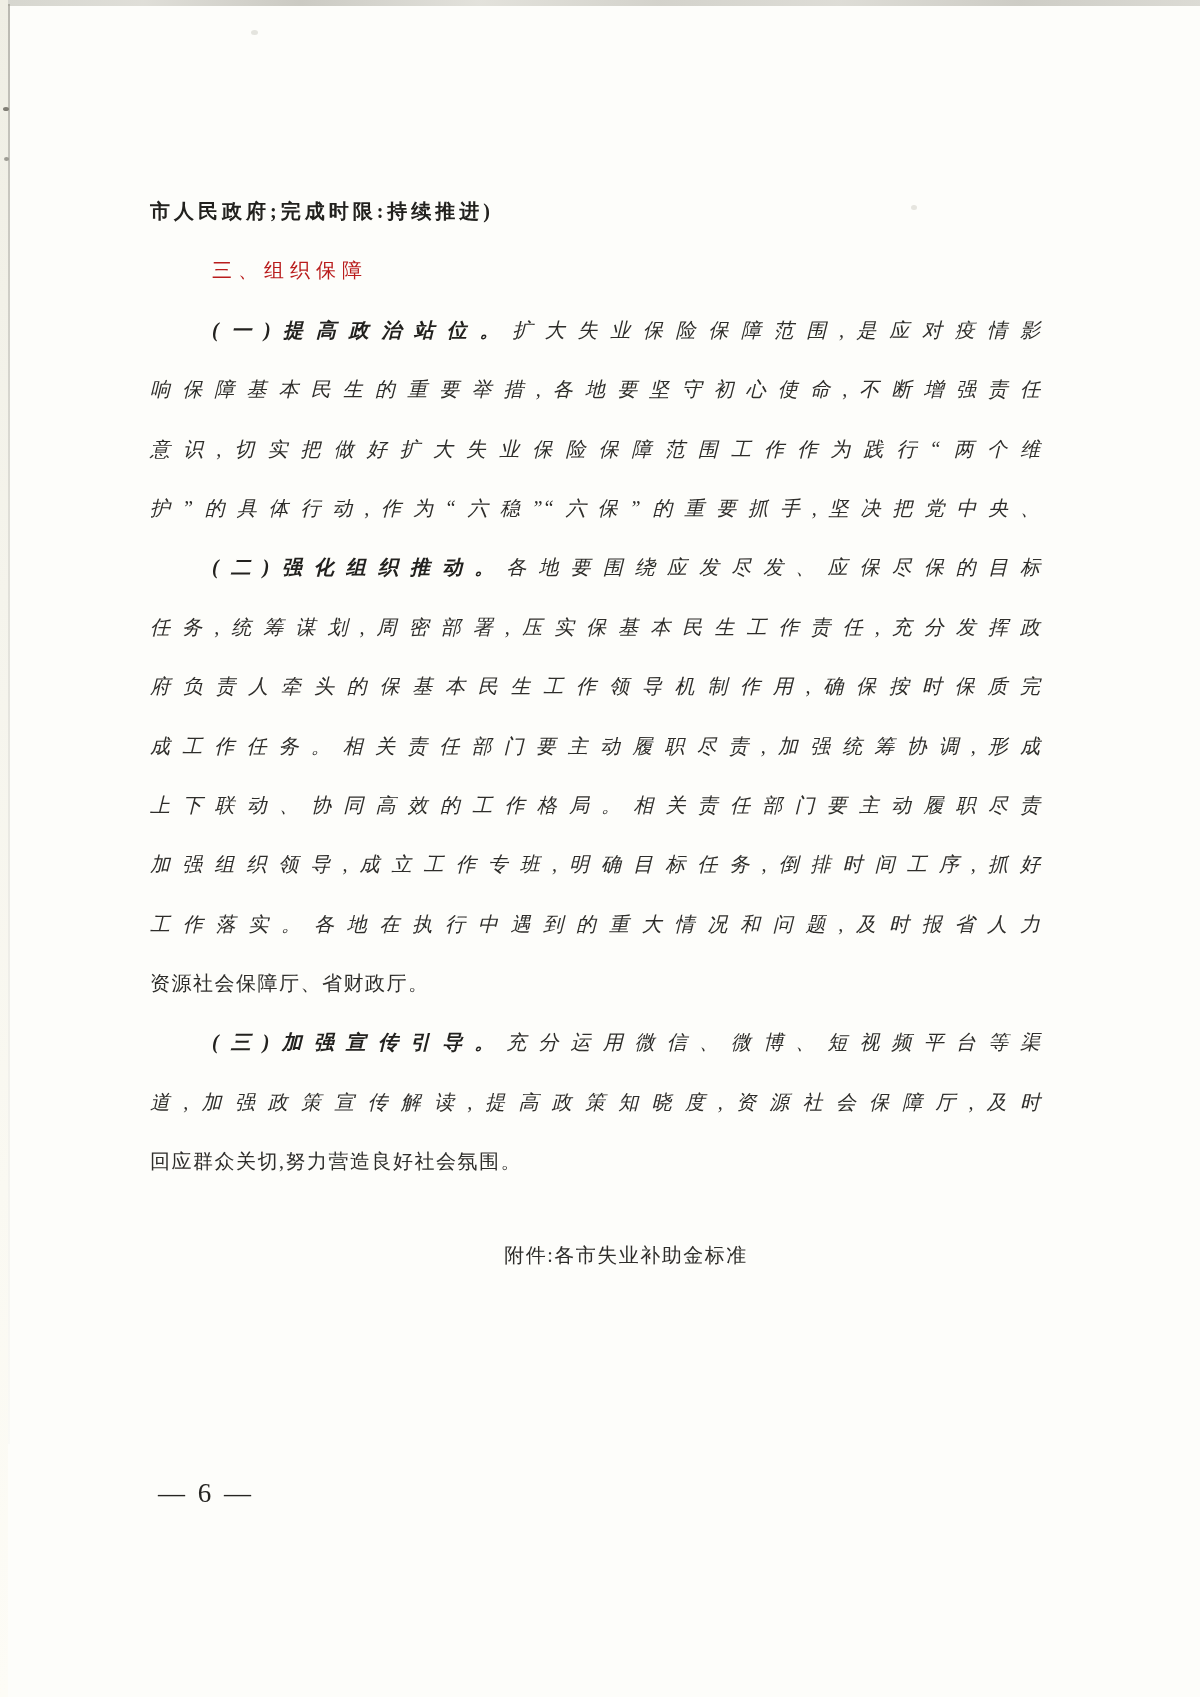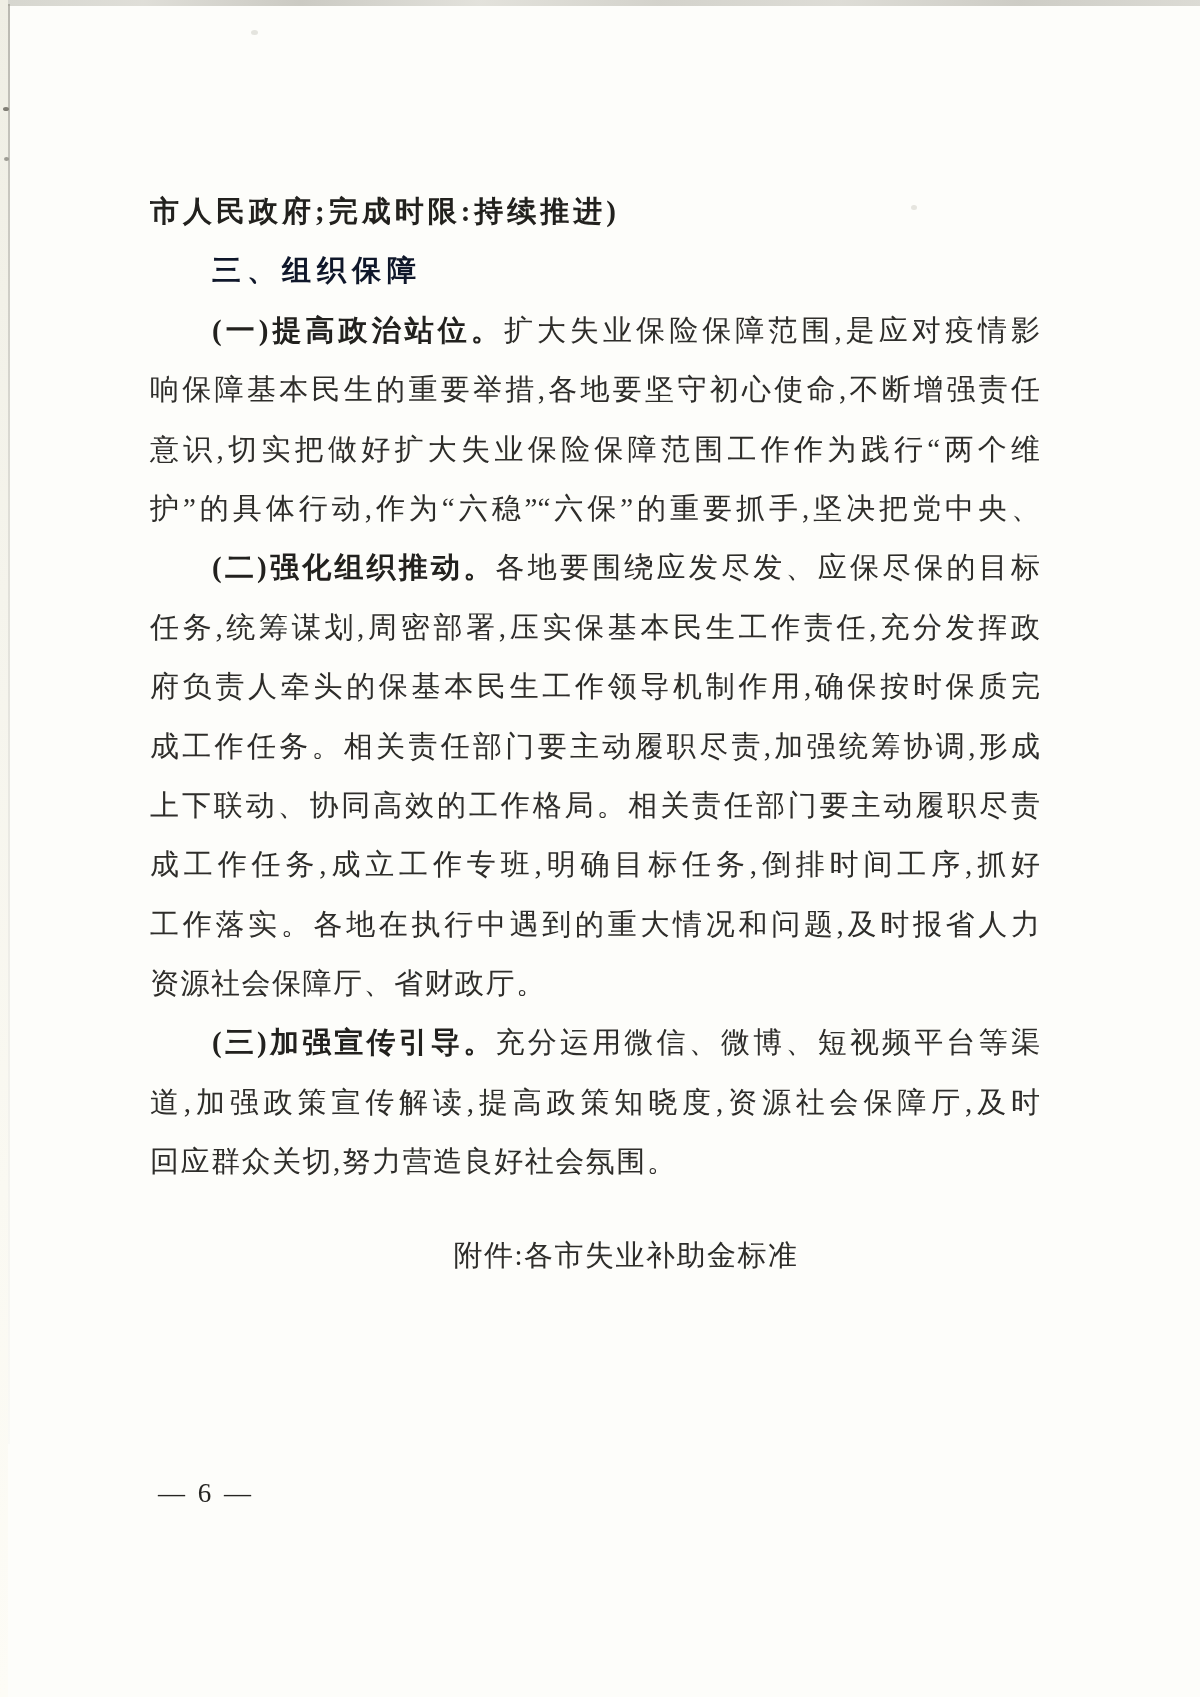--- a/index.html
+++ b/index.html
@@ -31,38 +31,39 @@
   .speck{position:absolute;border-radius:50%;}
   .speck.s1{left:3px;top:107px;width:6px;height:4px;background:#807e75;}
   .speck.s2{left:4px;top:157px;width:5px;height:4px;background:#8a887f;opacity:.8;}
   .speck.s3{left:251px;top:30px;width:7px;height:5px;background:#d9d8d1;opacity:.7;}
   .speck.s4{left:911px;top:205px;width:6px;height:5px;background:#b9b7ac;opacity:.35;}
 
   
   .text{
     position:absolute;left:150px;top:182px;width:890px;
     color:#2e2d2a;
-    font-size:29px;
+    font-size:20px;
   }
   .line{
     height:59.4px;line-height:59.4px;
     letter-spacing:1.5px;
     white-space:nowrap;
   }
   .j{ 
     white-space:normal;
     text-align:justify;
     text-align-last:justify;
     letter-spacing:0;
+    font-style:italic;
   }
   .indent{text-indent:62px;}
   .lead{font-weight:700;color:#22211e;}
   .boldline{font-weight:700;color:#22211e;letter-spacing:4px;}
   .heading{
-    font-weight:700;color:#0f172a;
+    font-weight:400;color:#b91c1c;
     font-family:"Liberation Sans", sans-serif;
     letter-spacing:6px;
   }
   .attach{margin-top:34px;text-align:center;}
   .page-number{
     position:absolute;left:158px;top:1478px;
     font-size:27px;letter-spacing:3px;color:#262522;
     line-height:30px;
   }
 </style>
@@ -90,21 +91,21 @@
     <div class="line j">响保障基本民生的重要举措,各地要坚守初心使命,不断增强责任</div>
     <div class="line j">意识,切实把做好扩大失业保险保障范围工作作为践行“两个维</div>
     <div class="line j">护”的具体行动,作为“六稳”“六保”的重要抓手,坚决把党中央、</div>
 
     <div class="line j indent"><span class="lead">(二)强化组织推动。</span><span>各地要围绕应发尽发、应保尽保的目标</span></div>
 
     <div class="line j">任务,统筹谋划,周密部署,压实保基本民生工作责任,充分发挥政</div>
     <div class="line j">府负责人牵头的保基本民生工作领导机制作用,确保按时保质完</div>
     <div class="line j">成工作任务。相关责任部门要主动履职尽责,加强统筹协调,形成</div>
     <div class="line j">上下联动、协同高效的工作格局。相关责任部门要主动履职尽责</div>
-    <div class="line j">成工作任务,成立工作专班,明确目标任务,倒排时间工序,抓好</div>
+    <div class="line j">加强组织领导,成立工作专班,明确目标任务,倒排时间工序,抓好</div>
     <div class="line j">工作落实。各地在执行中遇到的重大情况和问题,及时报省人力</div>
     <div class="line">资源社会保障厅、省财政厅。</div>
 
     <div class="line j indent"><span class="lead">(三)加强宣传引导。</span><span>充分运用微信、微博、短视频平台等渠</span></div>
 
     <div class="line j">道,加强政策宣传解读,提高政策知晓度,资源社会保障厅,及时</div>
     <div class="line">回应群众关切,努力营造良好社会氛围。</div>
 
     <div class="line indent attach">附件:各市失业补助金标准</div>
 

